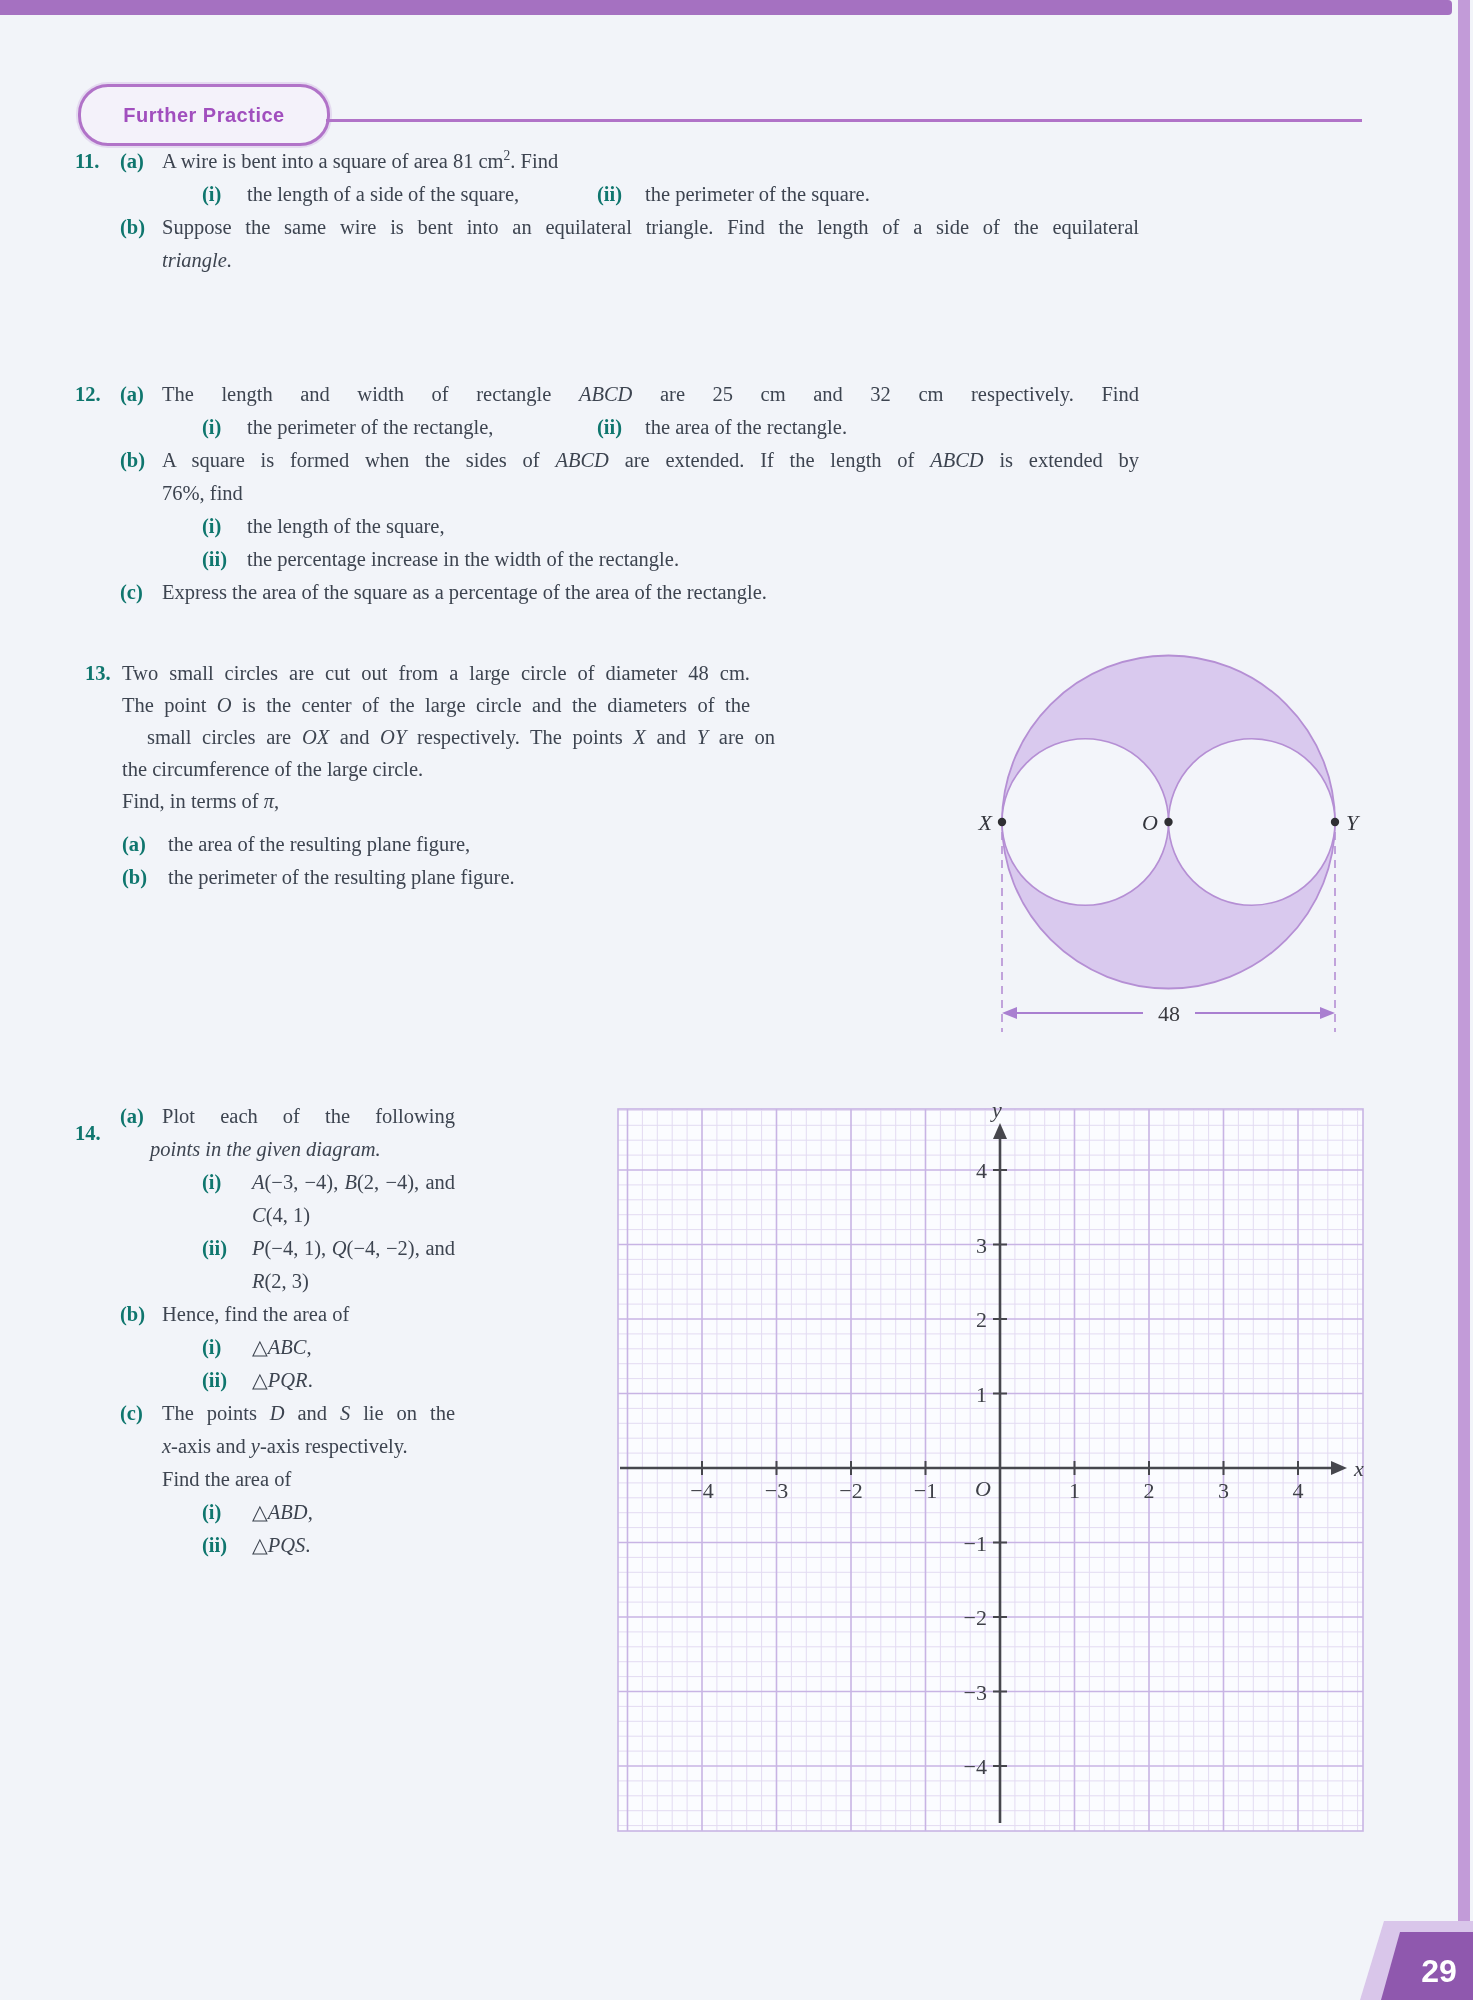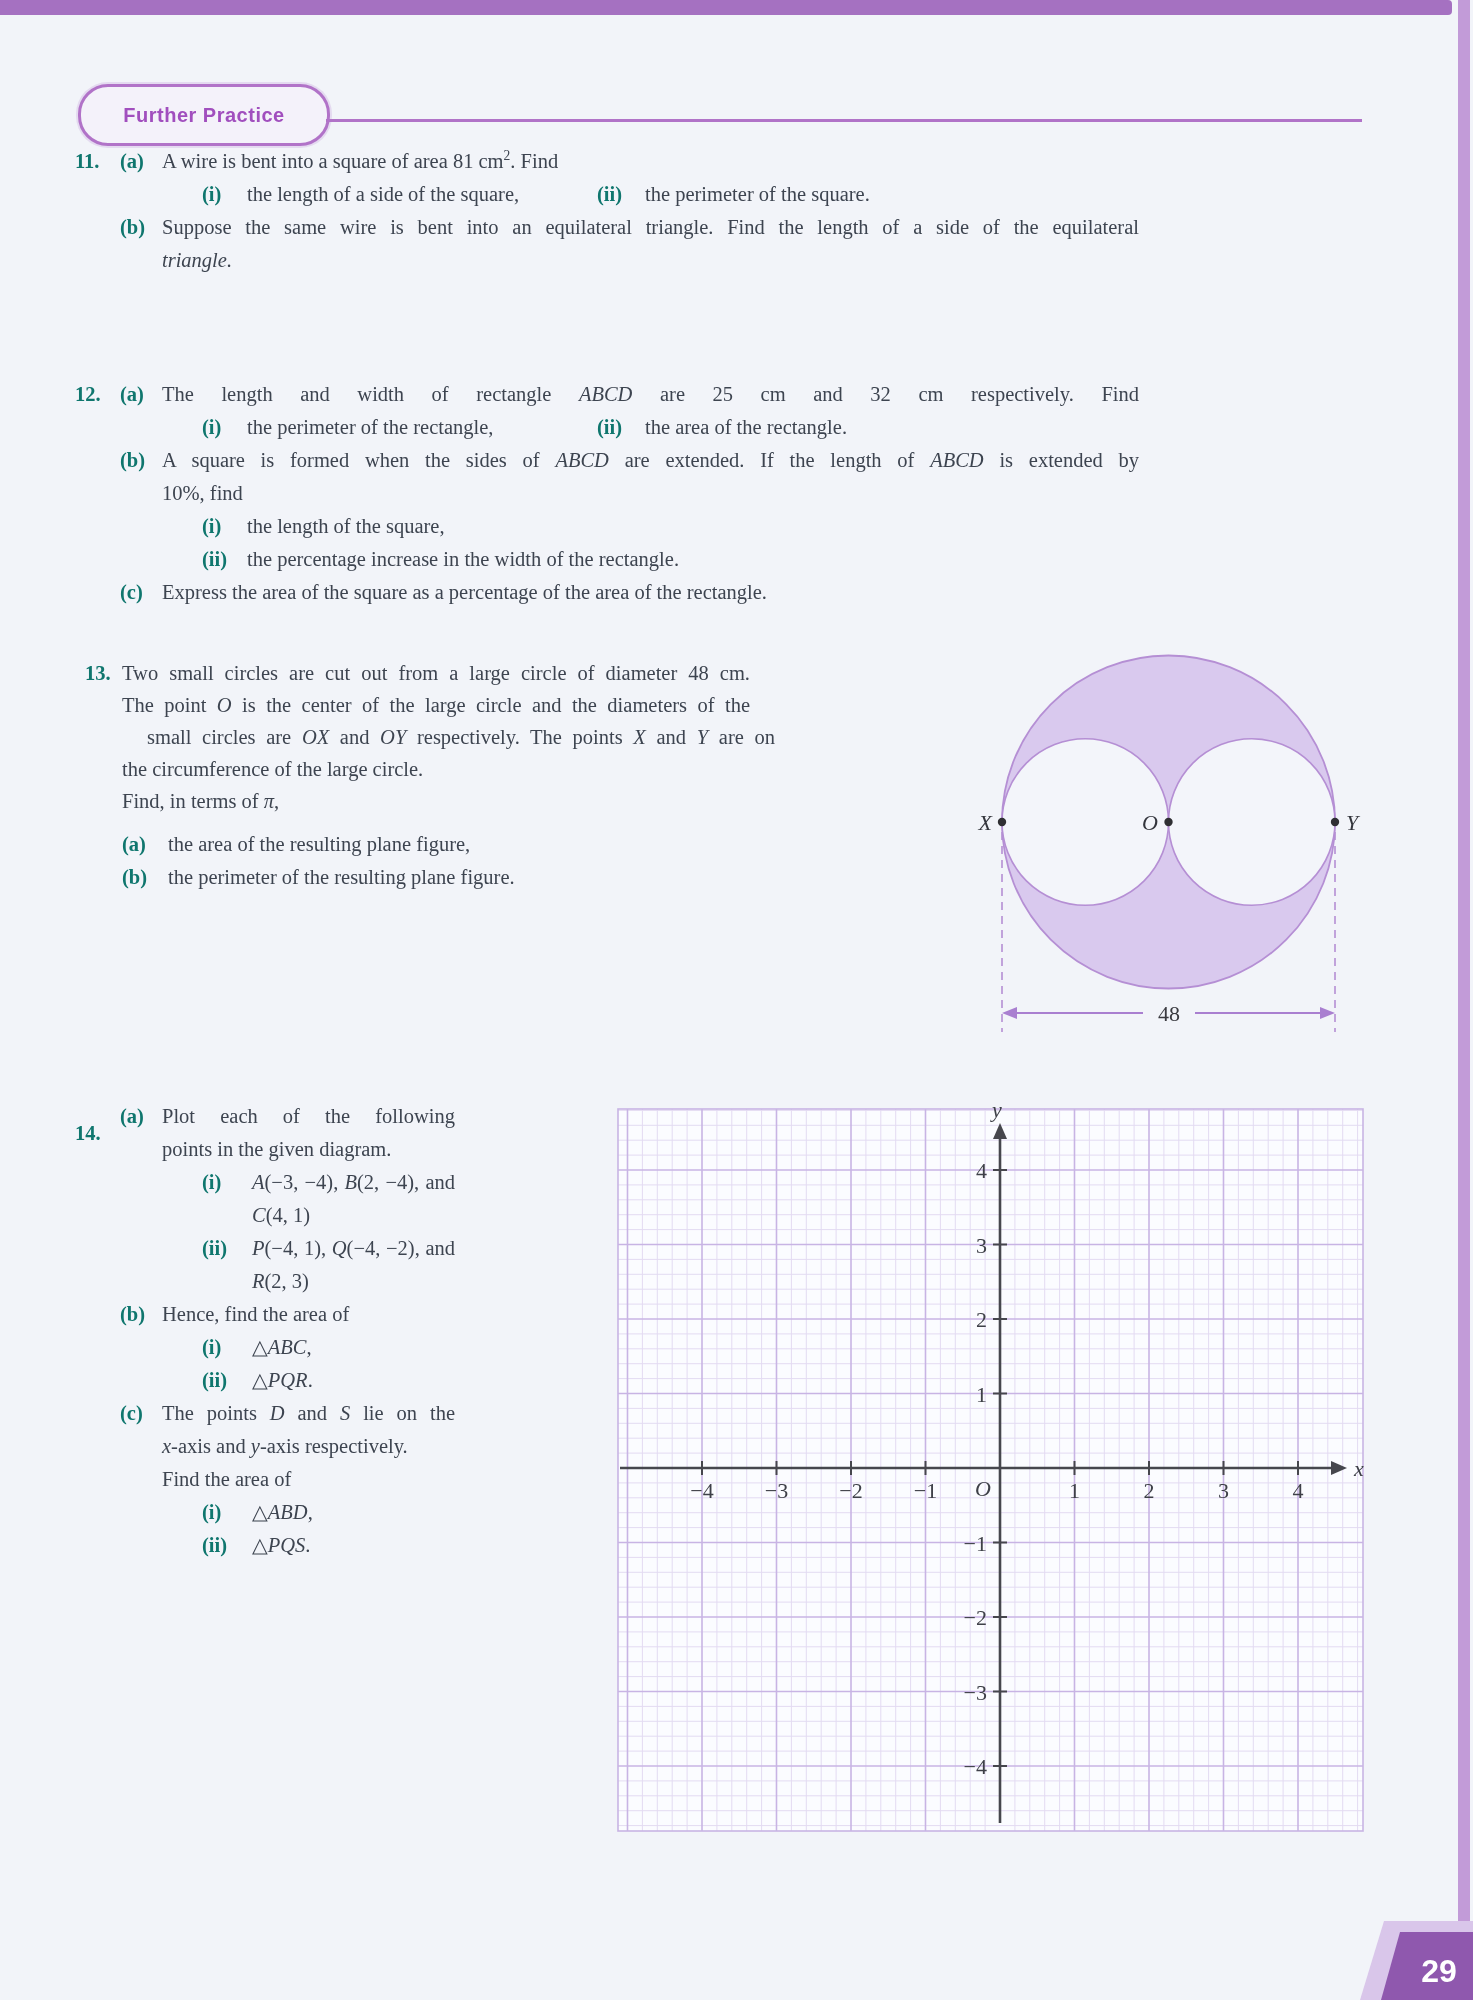--- a/index.html
+++ b/index.html
@@ -50,41 +50,41 @@
       <div class="line" style="left: 162px; top: 247px; font-style: italic;"><span class="s-n">triangle.</span></div>
       <div class="line" style="left: 75px; top: 381px;"><span class="s-b">12.</span></div>
       <div class="line" style="left: 120px; top: 381px;"><span class="s-b">(a)</span></div>
       <div class="line j" style="left: 162px; top: 381px; width: 977px;"><span class="s-n">The length and width of rectangle </span><span class="s-i">ABCD</span><span class="s-n"> are 25 cm and 32 cm respectively. Find</span></div>
       <div class="line" style="left: 202px; top: 414px;"><span class="s-b">(i)</span></div>
       <div class="line" style="left: 247px; top: 414px;"><span class="s-n">the perimeter of the rectangle,</span></div>
       <div class="line" style="left: 597px; top: 414px;"><span class="s-b">(ii)</span></div>
       <div class="line" style="left: 645px; top: 414px;"><span class="s-n">the area of the rectangle.</span></div>
       <div class="line" style="left: 120px; top: 447px;"><span class="s-b">(b)</span></div>
       <div class="line j" style="left: 162px; top: 447px; width: 977px;"><span class="s-n">A square is formed when the sides of </span><span class="s-i">ABCD</span><span class="s-n"> are extended. If the length of </span><span class="s-i">ABCD</span><span class="s-n"> is extended by</span></div>
-      <div class="line" style="left: 162px; top: 480px;"><span class="s-n">10%, find</span></div>
+      <div class="line" style="left: 162px; top: 480px;"><span class="s-n">76%, find</span></div>
       <div class="line" style="left: 202px; top: 513px;"><span class="s-b">(i)</span></div>
       <div class="line" style="left: 247px; top: 513px;"><span class="s-n">the length of the square,</span></div>
       <div class="line" style="left: 202px; top: 546px;"><span class="s-b">(ii)</span></div>
       <div class="line" style="left: 247px; top: 546px;"><span class="s-n">the percentage increase in the width of the rectangle.</span></div>
       <div class="line" style="left: 120px; top: 579px;"><span class="s-b">(c)</span></div>
       <div class="line" style="left: 162px; top: 579px; text-align: center;"><span class="s-n">Express the area of the square as a percentage of the area of the rectangle.</span></div>
       <div class="line" style="left: 85px; top: 660px;"><span class="s-b">13.</span></div>
       <div class="line j" style="left: 122px; top: 660px; width: 628px;"><span class="s-n">Two small circles are cut out from a large circle of diameter 48 cm.</span></div>
       <div class="line j" style="left: 122px; top: 692px; width: 628px;"><span class="s-n">The point </span><span class="s-i">O</span><span class="s-n"> is the center of the large circle and the diameters of the</span></div>
       <div class="line j" style="left: 122px; top: 724px; width: 628px; margin-left: 25px;"><span class="s-n">small circles are </span><span class="s-i">OX</span><span class="s-n"> and </span><span class="s-i">OY</span><span class="s-n"> respectively. The points </span><span class="s-i">X</span><span class="s-n"> and </span><span class="s-i">Y</span><span class="s-n"> are on</span></div>
       <div class="line" style="left: 122px; top: 756px;"><span class="s-n">the circumference of the large circle.</span></div>
       <div class="line" style="left: 122px; top: 788px;"><span class="s-n">Find, in terms of </span><span class="s-i">π</span><span class="s-n">,</span></div>
       <div class="line" style="left: 122px; top: 831px;"><span class="s-b">(a)</span></div>
       <div class="line" style="left: 168px; top: 831px;"><span class="s-n">the area of the resulting plane figure,</span></div>
       <div class="line" style="left: 122px; top: 864px;"><span class="s-b">(b)</span></div>
       <div class="line" style="left: 168px; top: 864px;"><span class="s-n">the perimeter of the resulting plane figure.</span></div>
       <div class="line" style="left: 75px; top: 1103px; margin-top: 17px;"><span class="s-b">14.</span></div>
       <div class="line" style="left: 120px; top: 1103px;"><span class="s-b">(a)</span></div>
       <div class="line j" style="left: 162px; top: 1103px; width: 293px;"><span class="s-n">Plot each of the following</span></div>
-      <div class="line" style="left: 162px; top: 1136px;"><span class="s-n">points in the given diagram.</span></div>
+      <div class="line" style="left: 150px; top: 1136px; font-style: italic;"><span class="s-n">points in the given diagram.</span></div>
       <div class="line" style="left: 202px; top: 1169px;"><span class="s-b">(i)</span></div>
       <div class="line j" style="left: 252px; top: 1169px; width: 203px;"><span class="s-i">A</span><span class="s-n">(−3, −4), </span><span class="s-i">B</span><span class="s-n">(2, −4), and</span></div>
       <div class="line" style="left: 252px; top: 1202px;"><span class="s-i">C</span><span class="s-n">(4, 1)</span></div>
       <div class="line" style="left: 202px; top: 1235px;"><span class="s-b">(ii)</span></div>
       <div class="line j" style="left: 252px; top: 1235px; width: 203px;"><span class="s-i">P</span><span class="s-n">(−4, 1), </span><span class="s-i">Q</span><span class="s-n">(−4, −2), and</span></div>
       <div class="line" style="left: 252px; top: 1268px;"><span class="s-i">R</span><span class="s-n">(2, 3)</span></div>
       <div class="line" style="left: 120px; top: 1301px;"><span class="s-b">(b)</span></div>
       <div class="line" style="left: 162px; top: 1301px;"><span class="s-n">Hence, find the area of</span></div>
       <div class="line" style="left: 202px; top: 1334px;"><span class="s-b">(i)</span></div>
       <div class="line" style="left: 252px; top: 1334px;"><span class="s-n">△</span><span class="s-i">ABC</span><span class="s-n">,</span></div>

